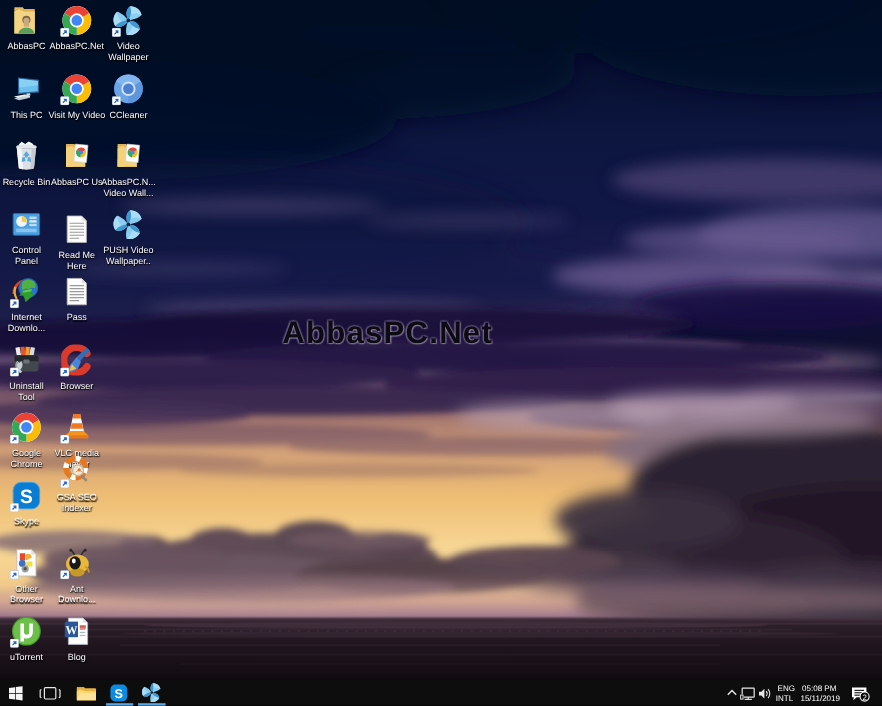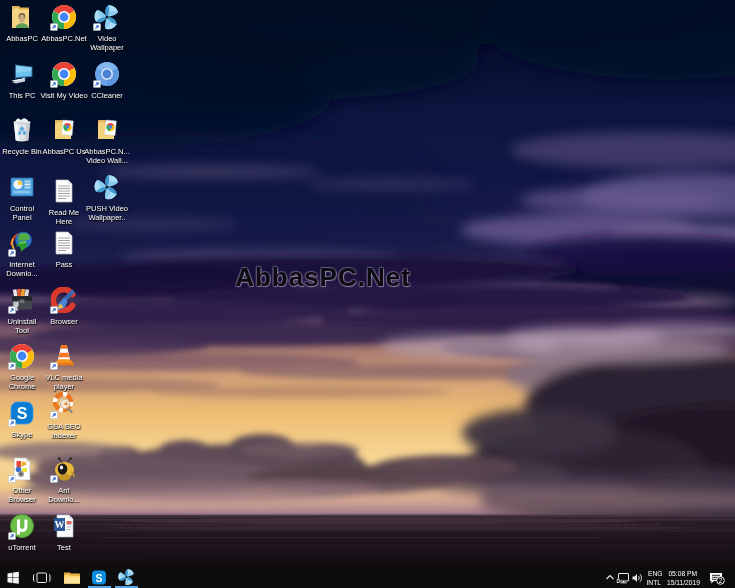--- a/index.html
+++ b/index.html
@@ -528,21 +528,21 @@
       <div class="ic">
         <svg width="26" height="26">
           <use href="#iskype"></use>
         </svg>
         <svg class="bd" width="8" height="8">
           <use href="#ibadge"></use>
         </svg>
       </div>
       <div class="lb">Skype</div>
     </div>
-<div class="di" style="left:32px;top:392px">
+<div class="di" style="left:32px;top:380px">
       <div class="ic">
         <svg width="26" height="26">
           <use href="#igsa"></use>
         </svg>
         <svg class="bd" width="8" height="8">
           <use href="#ibadge"></use>
         </svg>
       </div>
       <div class="lb">GSA SEO<br>Indexer</div>
     </div>
@@ -578,21 +578,21 @@
         </svg>
       </div>
       <div class="lb">uTorrent</div>
     </div>
 <div class="di" style="left:32px;top:513px">
       <div class="ic">
         <svg width="26" height="26">
           <use href="#iword"></use>
         </svg>
       </div>
-      <div class="lb">Test</div>
+      <div class="lb">Blog</div>
     </div>
 </div>
 <div id="wm">AbbasPC.Net</div>
 <div id="taskbar">
 <svg width="735" height="22" style="display:block">
 
 <g fill="#f5f5f5">
 <path d="M7.5,7.4 L12.5,6.7 L12.5,11.5 L7.5,11.5 Z"></path>
 <path d="M13.1,6.6 L18.8,5.8 L18.8,11.5 L13.1,11.5 Z"></path>
 <path d="M7.5,12.1 L12.5,12.1 L12.5,16.9 L7.5,16.2 Z"></path>

